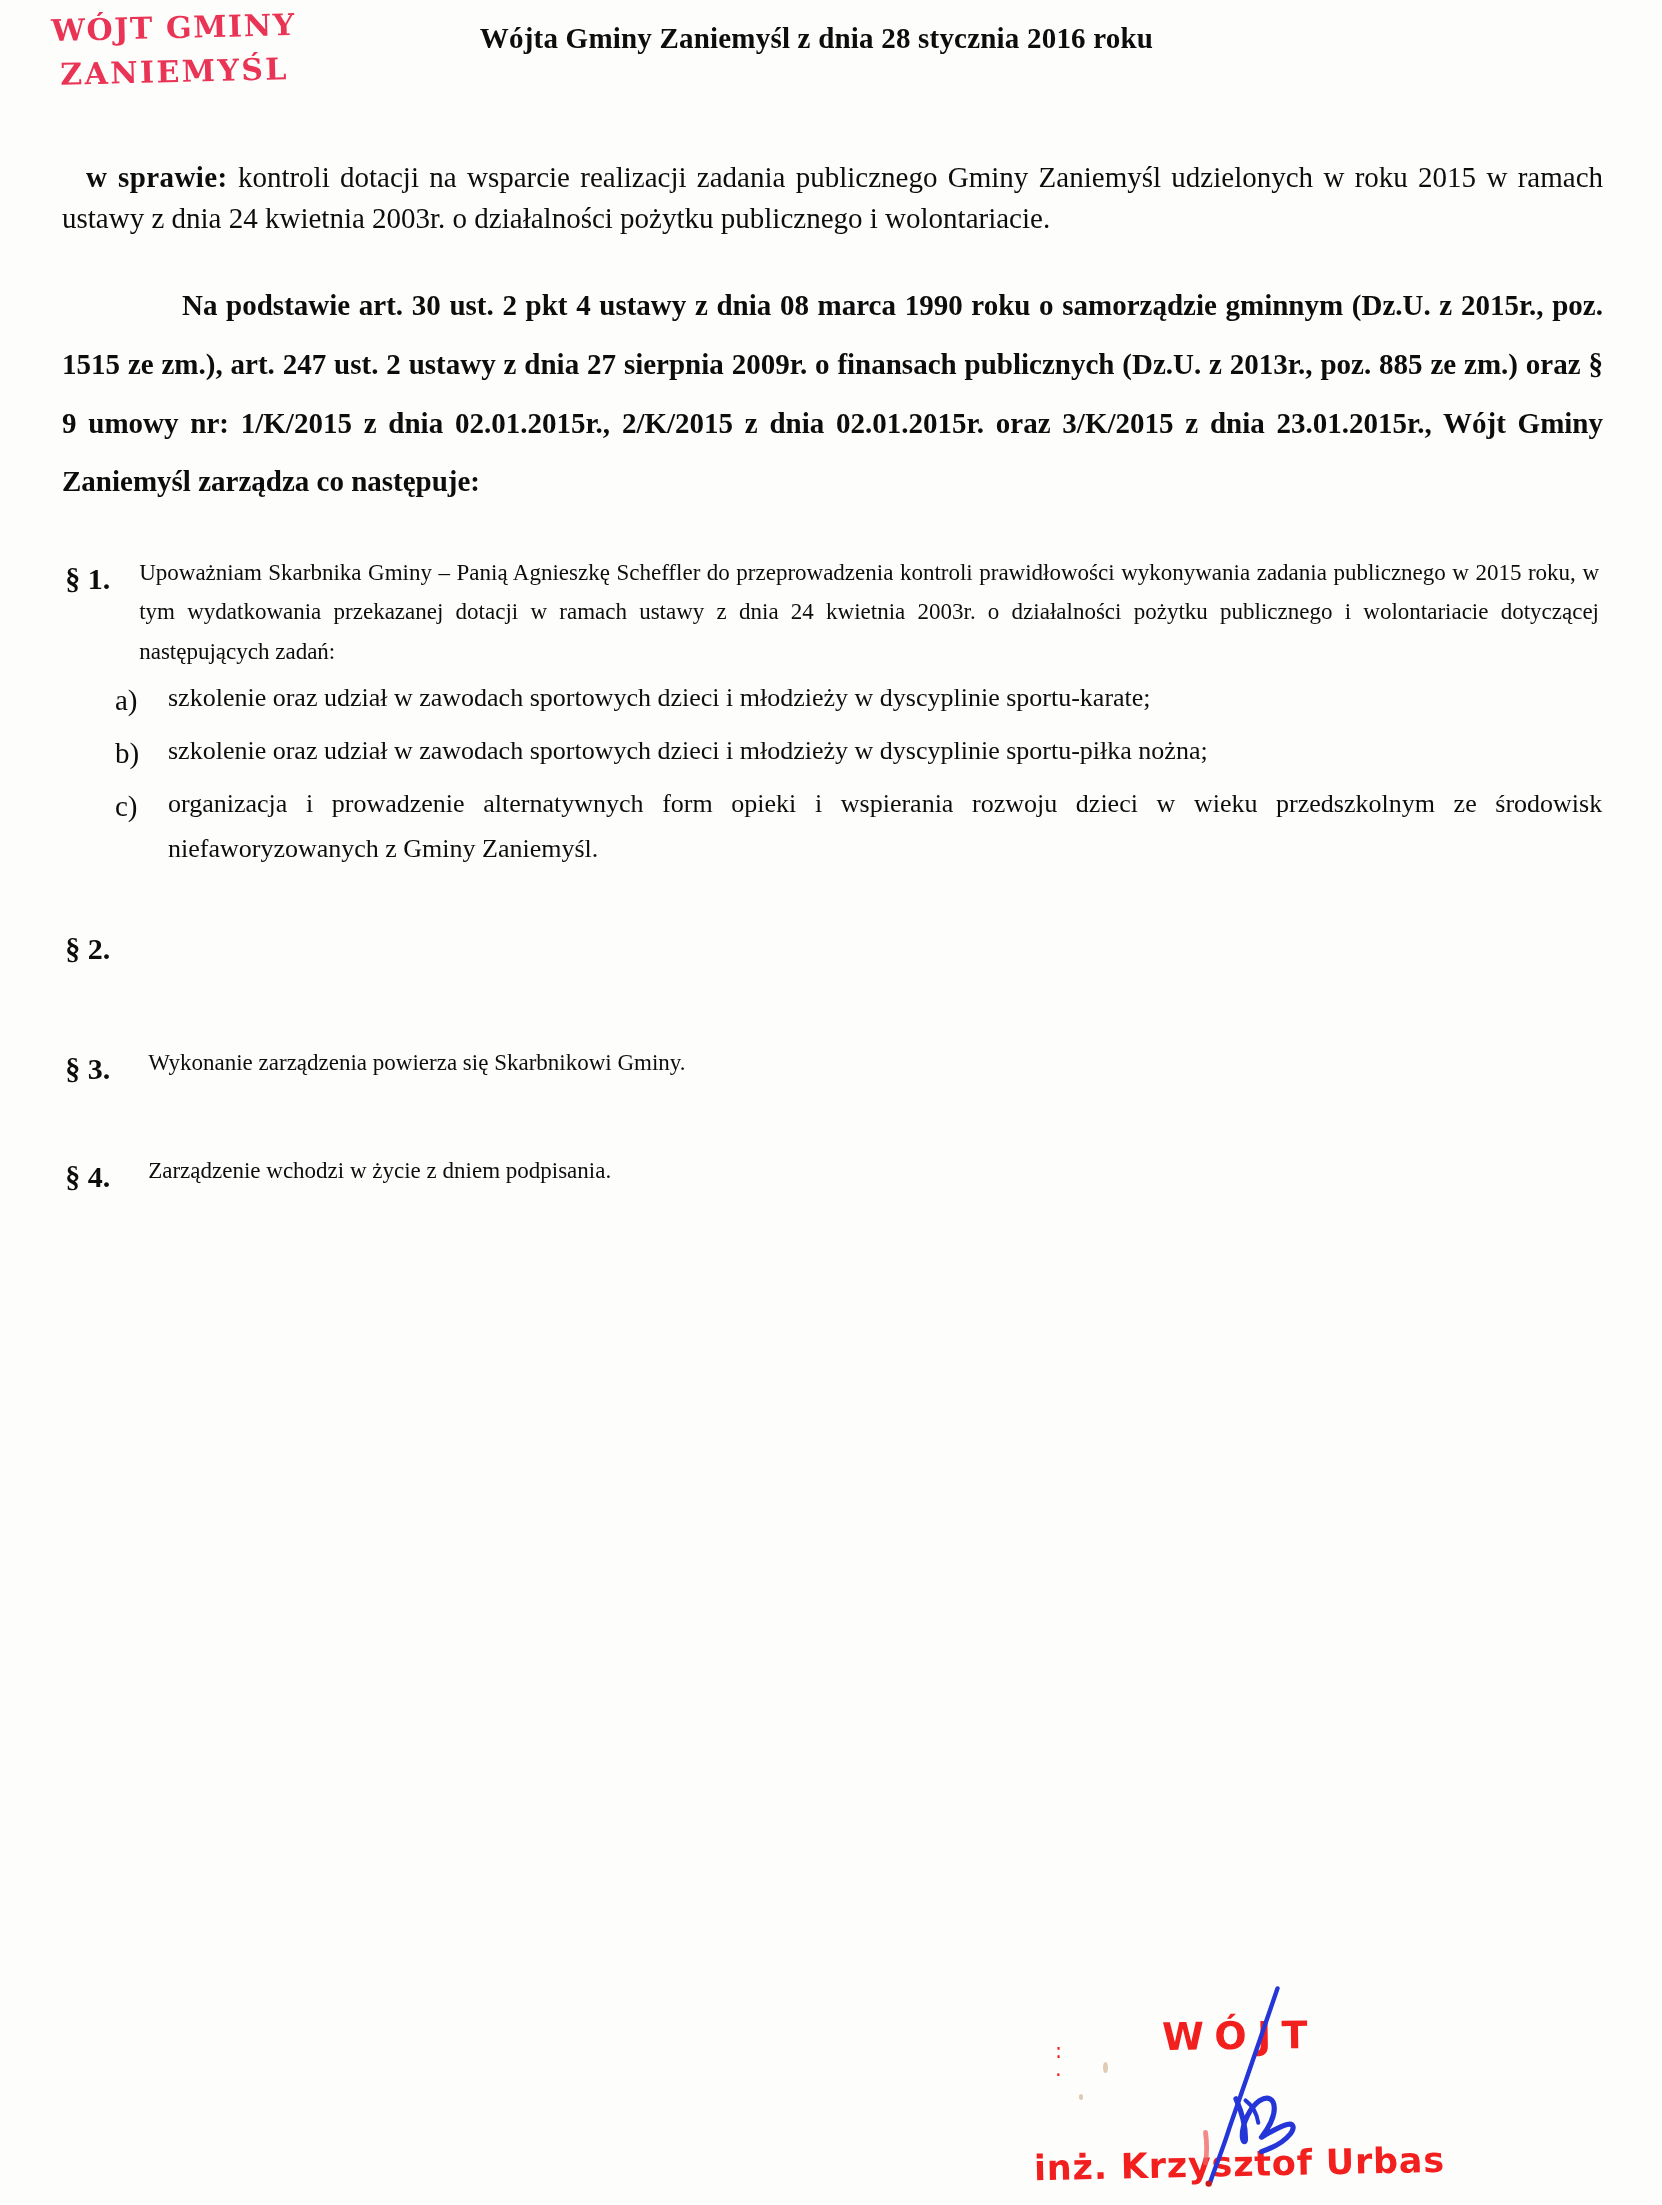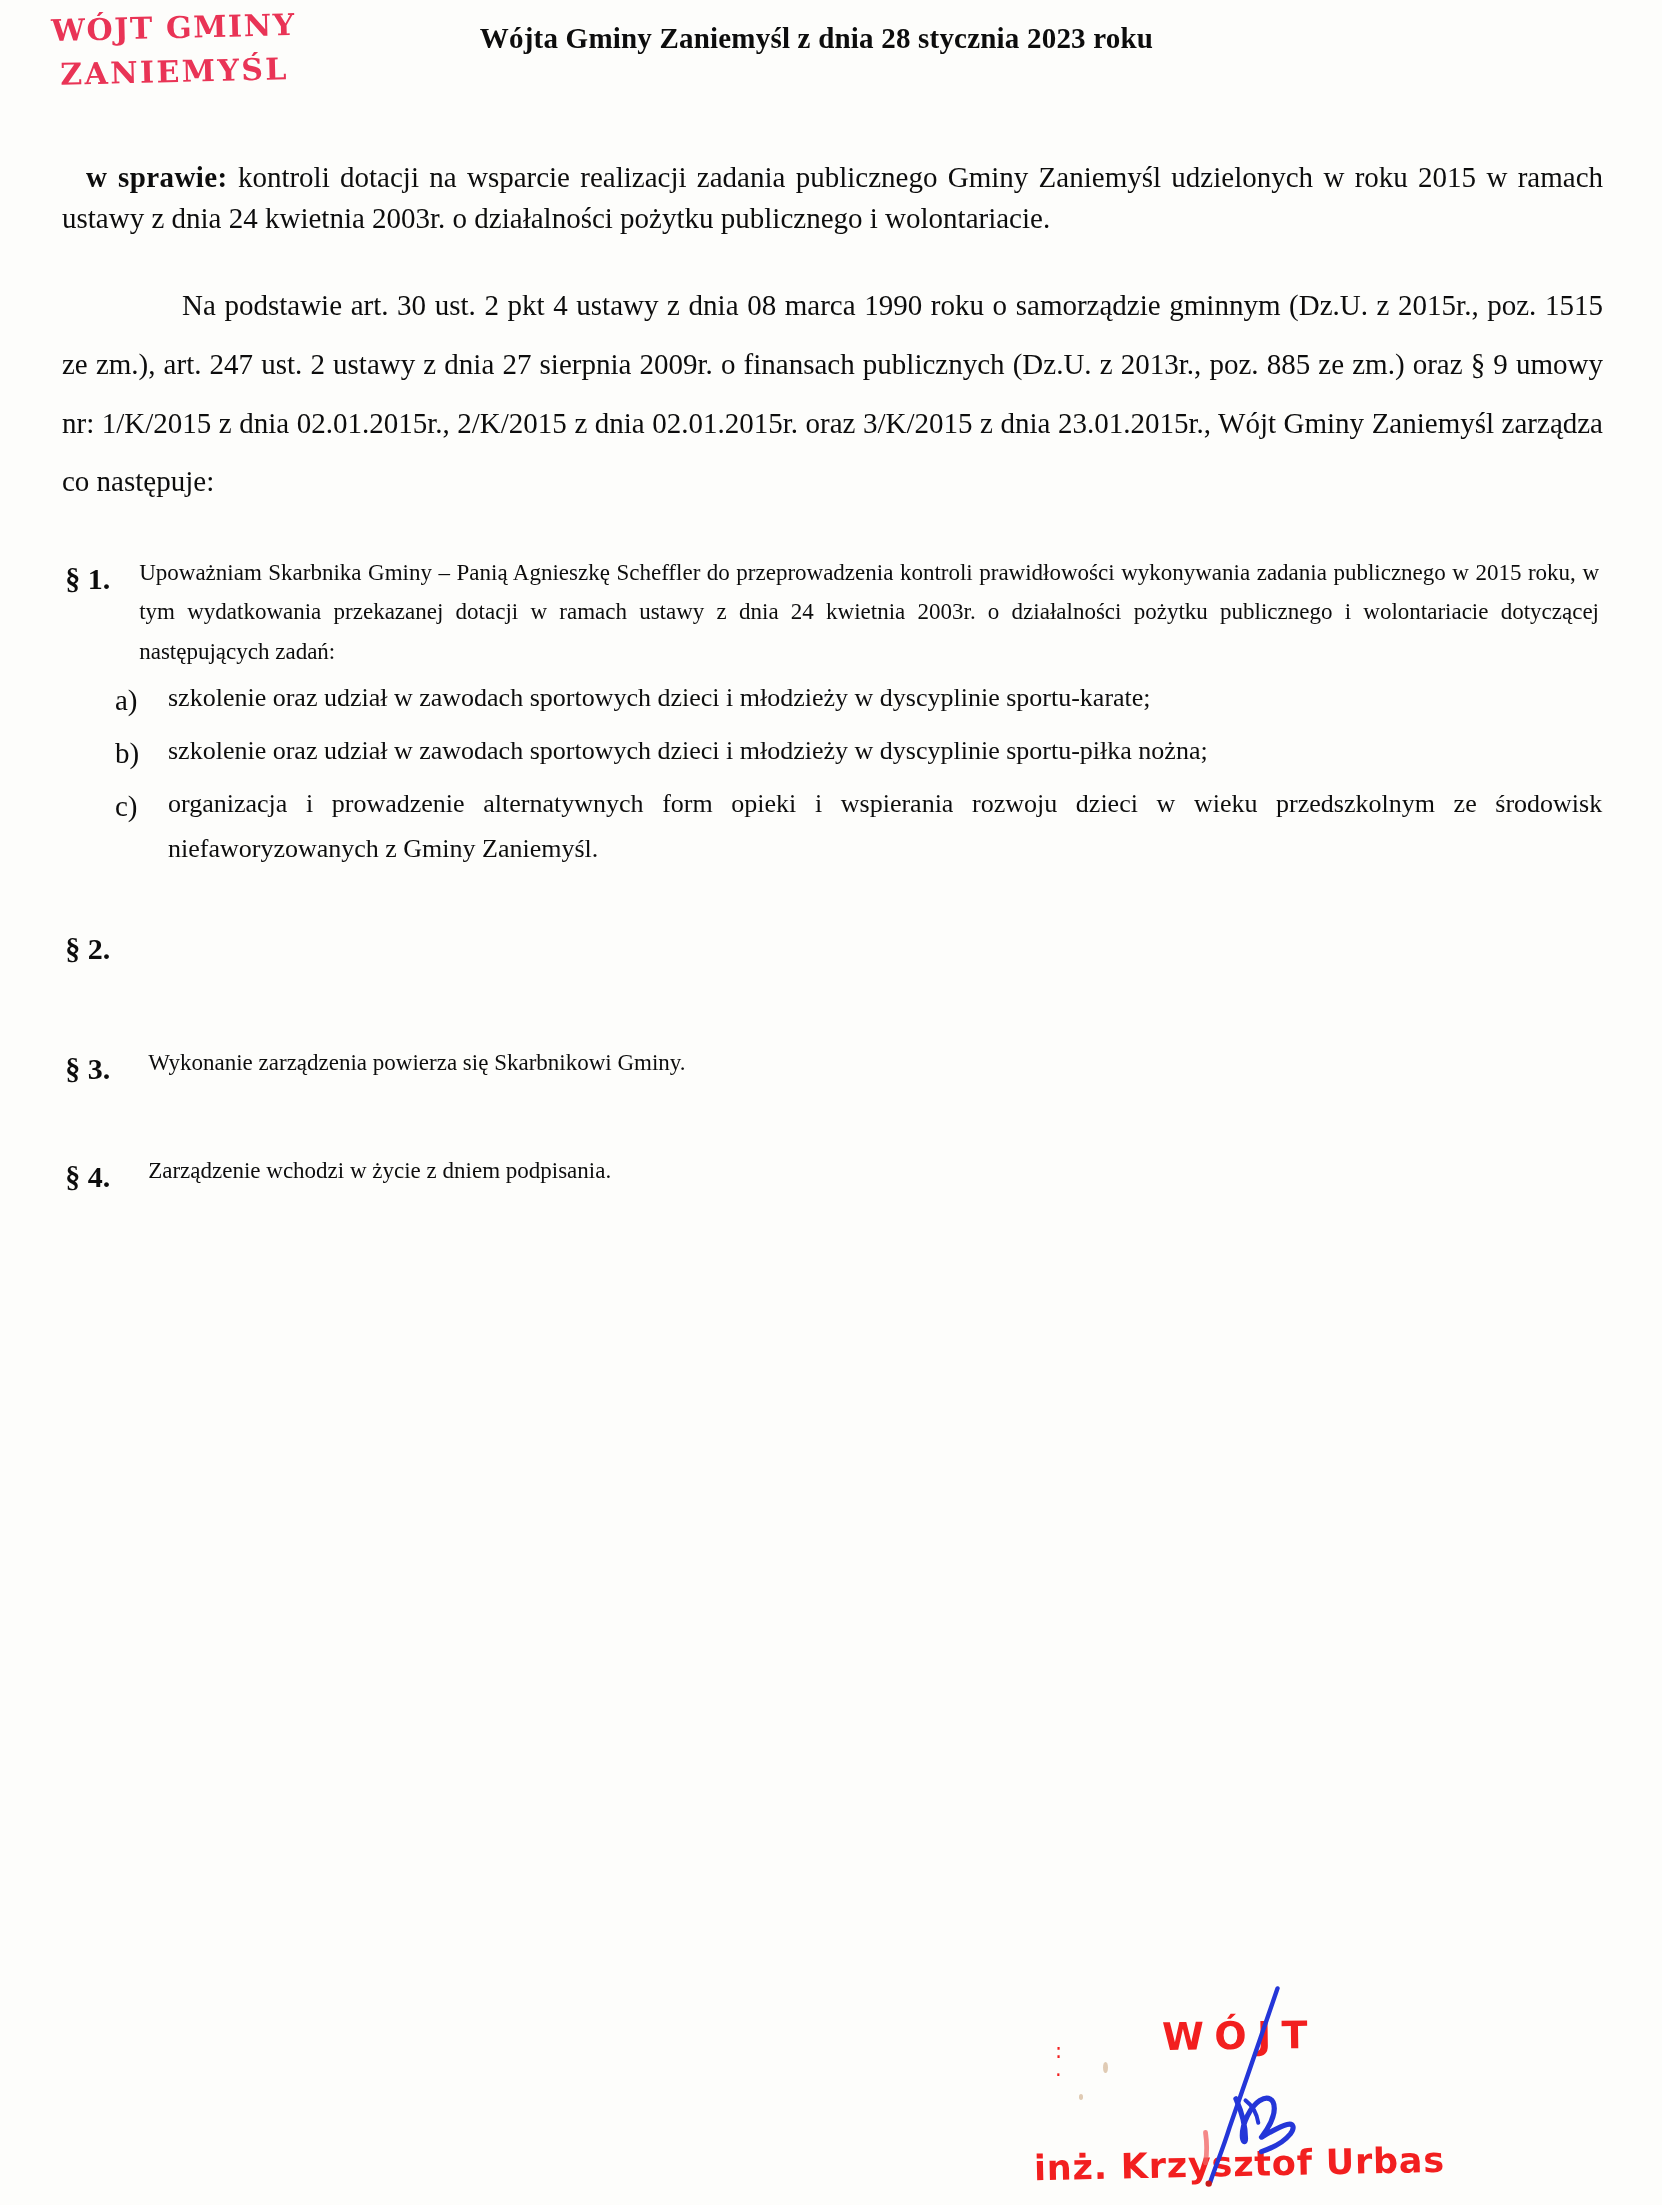--- a/index.html
+++ b/index.html
@@ -84,20 +84,21 @@
     margin: 0;
   }
   .para.subject { width: 1541px; }
   .para.subject b { font-weight: bold; letter-spacing: 0.4px; margin-left: 24px; }
 
   .para.basis {
     margin-top: 37px;
     line-height: 2.02;
     text-indent: 120px;
     width: 1541px;
+    font-weight: bold;
   }
 
   
   .section {
     display: flex;
     align-items: flex-start;
     margin-top: 42px;
   }
   .section .marker {
     flex: 0 0 auto;
@@ -207,21 +208,21 @@
 <body>
 
 <div class="page">
 
   <div class="stamp-office">
     <span>WÓJT GMINY</span>
     <span class="ln2">ZANIEMYŚL</span>
   </div>
 
   <div class="title-block">
-    <div class="doc-subtitle">Wójta Gminy Zaniemyśl z dnia 28 stycznia 2023 roku</div>
+    <div class="doc-subtitle">Wójta Gminy Zaniemyśl z dnia 28 stycznia 2016 roku</div>
   </div>
 
   <div class="content">
 
     <p class="para subject"><b>w  sprawie:</b><span> kontroli dotacji na wsparcie realizacji zadania publicznego Gminy Zaniemyśl udzielonych w roku 2015 w ramach ustawy z dnia 24 kwietnia 2003r. o działalności pożytku publicznego i wolontariacie.</span></p>
 
     <p class="para basis">Na podstawie art. 30 ust. 2 pkt 4 ustawy z dnia 08 marca 1990 roku o samorządzie gminnym (Dz.U. z 2015r., poz. 1515 ze zm.), art. 247 ust. 2 ustawy z dnia 27 sierpnia 2009r. o finansach publicznych (Dz.U. z 2013r., poz. 885 ze zm.) oraz § 9 umowy nr: 1/K/2015 z dnia 02.01.2015r., 2/K/2015 z dnia 02.01.2015r. oraz 3/K/2015 z dnia 23.01.2015r., Wójt Gminy Zaniemyśl  zarządza co  następuje:</p>
 
     <div class="section s1">
       <div class="marker">§ 1.</div>

